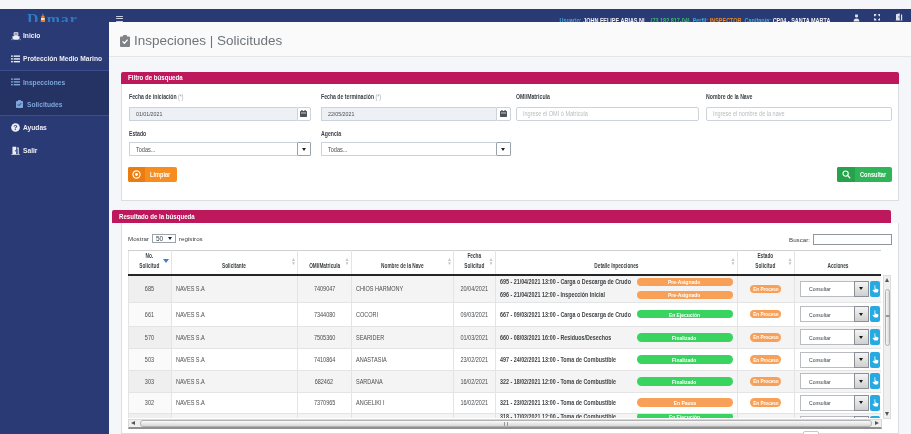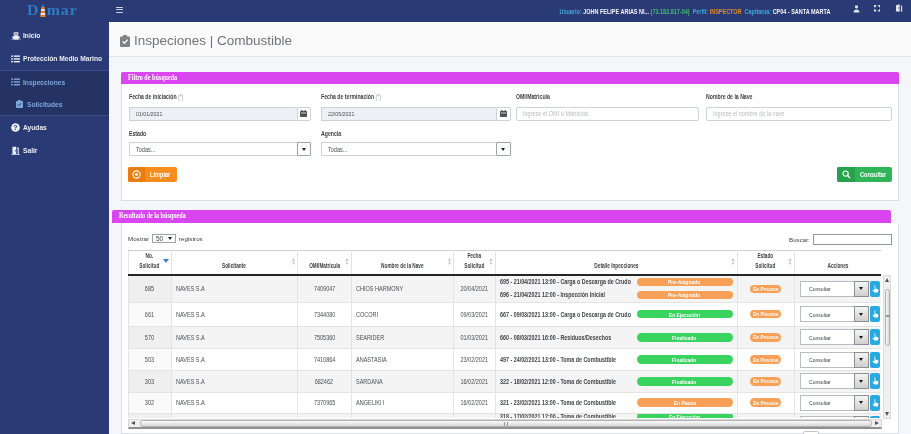--- a/index.html
+++ b/index.html
@@ -1,20 +1,20 @@
 <!DOCTYPE html>
 <html><head>
 <meta charset="utf-8">
 <style>
 * { margin:0; padding:0; box-sizing:border-box; }
 html,body { width:911px; height:434px; overflow:hidden; font-family:"Liberation Sans",sans-serif; background:#f4f6fa; }
 .abs { position:absolute; }
 
 
-#navbar { position:absolute; left:0; top:0; width:911px; height:22px; background:#2a3a75; }
+#navbar { position:absolute; left:0; top:9px; width:911px; height:22px; background:#2a3a75; }
 #logo { position:absolute; left:27px; top:1.5px; font-family:"Liberation Serif",serif; font-weight:bold; font-size:15px; color:#2f7ac0; display:flex; align-items:center; letter-spacing:0.8px; transform:scaleX(1.06); transform-origin:0 50%; }
 #logo .lh { display:inline-block; width:6px; height:13px; margin:0 0.5px; position:relative; }
 #burger { position:absolute; left:116px; top:7px; width:7px; }
 #burger div { height:1.1px; background:#cdd2e0; margin-bottom:1.3px; border-radius:1px; }
 #uinfo { position:absolute; right:81px; top:0; height:22px; display:flex; align-items:center; font-size:6.3px; white-space:nowrap; transform:scaleX(0.87); transform-origin:100% 50%; }
 #uinfo .lbl { color:#3fa8d8; font-weight:bold; }
 #uinfo .wh { color:#f2f3f7; font-weight:bold; }
 #uinfo .gr { color:#3dbd6a; font-weight:bold; }
 #uinfo .or { color:#e08b2d; font-weight:bold; }
 .navicon { position:absolute; top:5px; width:11px; height:11px; }
@@ -25,21 +25,21 @@
 .cx { display:inline-block; transform:scaleX(0.95); transform-origin:0 50%; white-space:nowrap; }
 .sitem .ico { width:13px; margin-left:9px; margin-right:1px; display:flex; justify-content:center; }
 #submenu { background:#253264; border-top:1px solid #3d4c8e; border-bottom:1px solid #3d4c8e; }
 #submenu .sitem { color:#7ea6db; height:22px; }
 #submenu .sub { padding-left:3.5px; }
 
 
 #chead { position:absolute; left:109px; top:22px; width:802px; height:35px; background:#fafafb; border-bottom:1px solid #e6e6e8; }
 #ctitle { position:absolute; left:134px; top:33px; font-size:13.5px; color:#6e7479; }
 
-.panel-h { position:absolute; background:#d946ef; color:#fff; font-weight:bold; font-size:7.2px; border-radius:2px 2px 0 0; display:flex; align-items:center; padding-left:7px;font-family:Liberation Serif, serif; }
+.panel-h { position:absolute; background:#be185d; color:#fff; font-weight:bold; font-size:7.2px; border-radius:2px 2px 0 0; display:flex; align-items:center; padding-left:7px; }
 .panel-h span { display:inline-block; transform:scaleX(0.85); transform-origin:0 50%; }
 .panel-b { position:absolute; background:#fff; border:1px solid #dadde2; border-top:none; }
 
 .flabel { position:absolute; font-size:6.3px; font-weight:bold; color:#3b3f44; white-space:nowrap; transform:scaleX(0.82); transform-origin:0 0; }
 .flabel .ast { color:#a0a5ab; font-weight:normal; }
 .dategrp { position:absolute; height:14px; display:flex; }
 .dateinp { flex:1; background:#edf1f5; border:1px solid #ccd3da; border-right:none; font-size:6.2px; color:#4a4f54; display:flex; align-items:center; padding-left:6px; }
 .dateinp span, .selfld span, .txtinp span { display:inline-block; transform:scaleX(0.85); transform-origin:0 50%; }
 .calbtn { width:14.5px; background:#fff; border:1px solid #ccd3da; border-radius:0 2px 2px 0; display:flex; align-items:center; justify-content:center; }
 .txtinp { position:absolute; height:14px; background:#fff; border:1px solid #ccd3da; border-radius:2px; font-size:6.5px; color:#b7bcc2; display:flex; align-items:center; padding-left:6px; }
@@ -217,21 +217,21 @@
       </span>
       <span class="cx">Salir</span>
     </div>
 </div>
 <div id="chead"></div>
 <svg class="abs" style="left:119.5px;top:34.5px;" width="10" height="12" viewBox="0 0 10 12">
     <rect x="0" y="1.4" width="10" height="10.6" rx="1" fill="#7e8388"></rect>
     <rect x="3" y="0" width="4" height="2.8" rx="0.8" fill="#7e8388"></rect>
     <path d="M2.6 6.4 L4.4 8.2 L7.6 4.6" stroke="#fff" stroke-width="1.3" fill="none"></path>
   </svg>
-<div id="ctitle">Inspeciones | Combustible</div>
+<div id="ctitle">Inspeciones | Solicitudes</div>
 
 <div class="panel-h" style="left:120.5px;top:71.5px;width:778.5px;height:12.5px;">
     <span>Filtro de búsqueda</span>
   </div>
 <div class="panel-b" style="left:120.5px;top:84px;width:778.5px;height:117px;"></div>
 
 <div class="flabel" style="left:128.5px;top:92.5px;">Fecha de iniciación <span class="ast">(*)</span></div>
 <div class="dategrp" style="left:128.5px;top:106.5px;width:182.5px;">
     <div class="dateinp">
       <span>01/01/2021</span>

